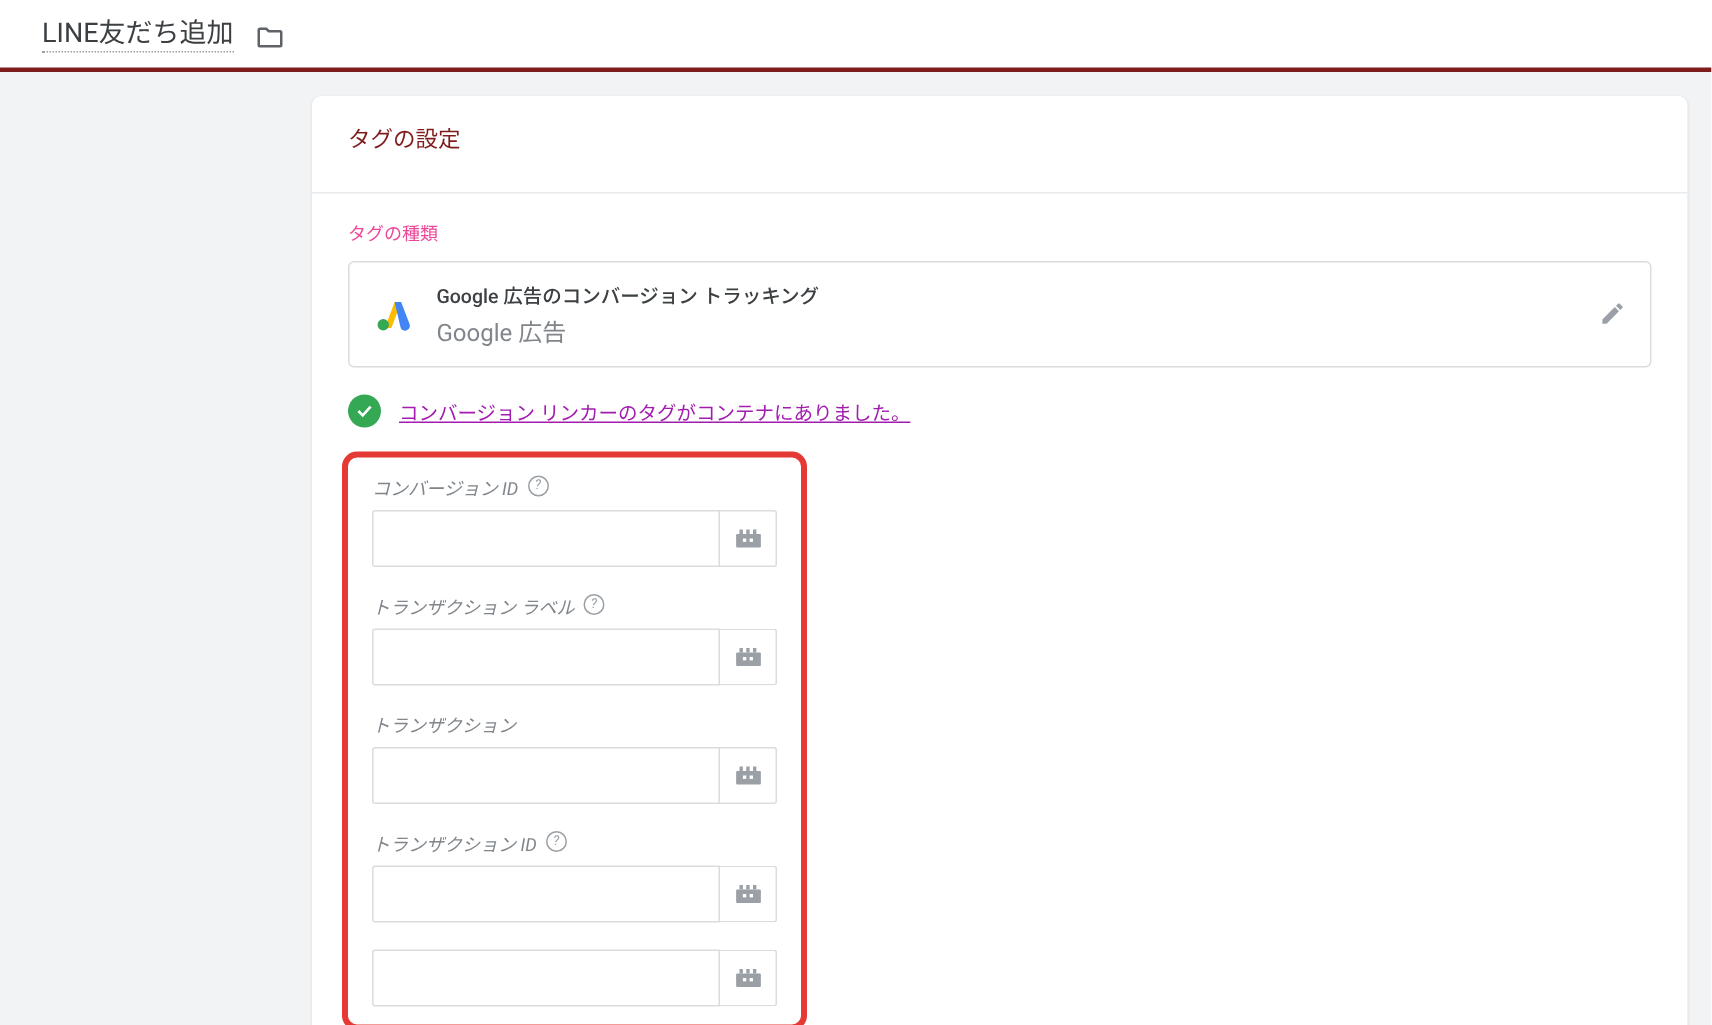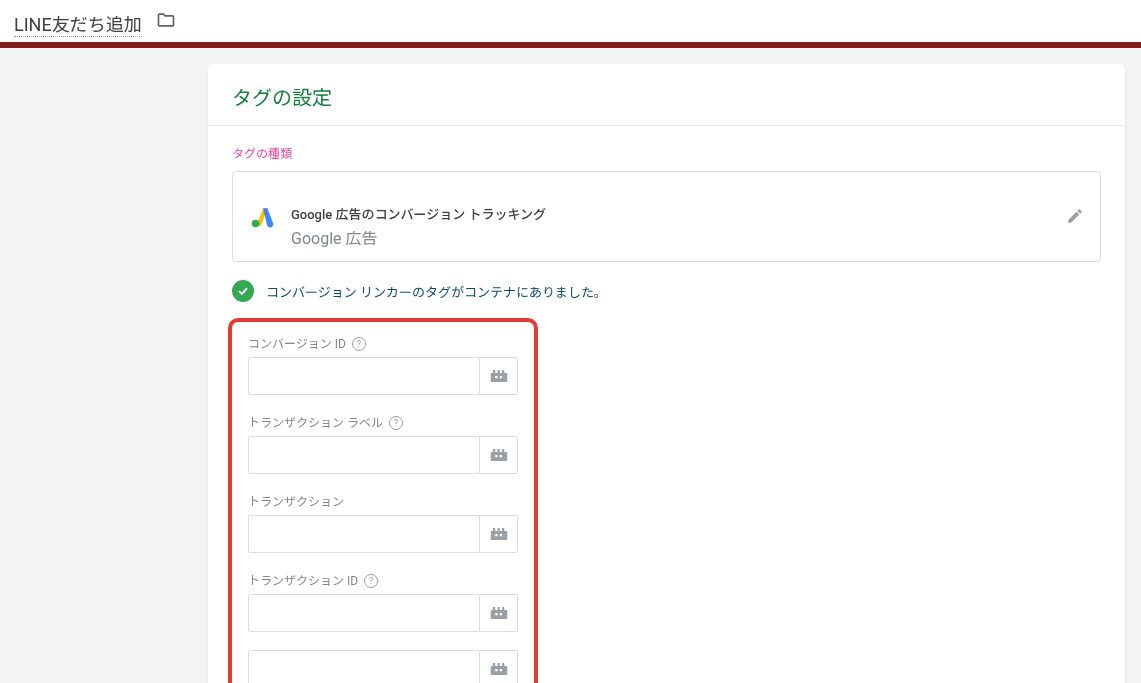--- a/index.html
+++ b/index.html
@@ -4,23 +4,23 @@
 <style>
 * { margin: 0; padding: 0; box-sizing: border-box; }
 body {
   font-family: Roboto, "Noto Sans JP", "Helvetica Neue", Arial, sans-serif;
   background: #fff;
   color: #202124;
   font-size: 14px;
 }
 .header {
   display: flex;
-  align-items: flex-start;
-  padding: 10px 14px;
-  border-bottom: 6px solid #7f1d1d;
+  align-items: flex-end;
+  padding: 10px 28px;
+  border-bottom: 3px solid #7f1d1d;
   height: 48px;
 }
 .header-title {
   font-size: 18px;
   color: #3c4043;
   font-weight: 400;
   margin-right: 14px;
   border-bottom: 1px dotted #9aa0a6;
 }
 .folder-icon svg { display: block; }
@@ -29,24 +29,24 @@
   padding: 16px 0 0 0;
 }
 .card {
   background: #fff;
   border-radius: 6px;
   margin: 0 16px 0 208px;
   box-shadow: 0 1px 2px rgba(60,64,67,0.15);
   padding-bottom: 8px;
 }
 .card-header {
-  padding: 18px 24px 14px 24px;
+  padding: 18px 24px 25px 24px;
   border-bottom: 1px solid #e8eaed;
-  font-size: 20px;
-  color: #15803d;
+  font-size: 15px;
+  color: #7f1d1d;
 }
 .card-content {
   padding: 18px 24px 0 24px;
 }
 .section-label {
   color: #ec4899;
   font-size: 12px;
   margin-bottom: 10px;
 }
 .tag-type-row {
@@ -64,21 +64,20 @@
   flex-shrink: 0;
   display: flex;
   align-items: center;
   justify-content: center;
 }
 .tag-type-text { flex: 1; }
 .tag-type-title {
   font-size: 13px;
   color: #3c4043;
   font-weight: 500;
-  margin-top: 20px;
 }
 .tag-type-sub {
   font-size: 16px;
   color: #80868b;
   margin-top: 2px;
 }
 .edit-btn {
   width: 20px;
   height: 20px;
   color: #9aa0a6;
@@ -95,38 +94,40 @@
   border-radius: 50%;
   background: #34a853;
   margin-right: 12px;
   display: flex;
   align-items: center;
   justify-content: center;
   color: #fff;
   flex-shrink: 0;
 }
 .status-text {
-  color: #0c4a6e;
+  color: #a21caf;
   font-size: 13px;
+  text-decoration: underline;
 }
 .highlight-box {
   border: 4px solid #e53935;
   border-radius: 10px;
   padding: 12px 16px 12px 16px;
   width: 310px;
   margin-left: -4px;
 }
 .field { margin-bottom: 18px; }
 .field:last-child { margin-bottom: 0; }
 .field-label {
   font-size: 12px;
   color: #80868b;
   margin-bottom: 6px;
   display: flex;
-  align-items: flex-end;
+  align-items: flex-start;
+  font-style: italic;
 }
 .help-icon {
   margin-left: 6px;
   width: 14px;
   height: 14px;
   border: 1px solid #9aa0a6;
   border-radius: 50%;
   color: #9aa0a6;
   display: inline-flex;
   align-items: center;

